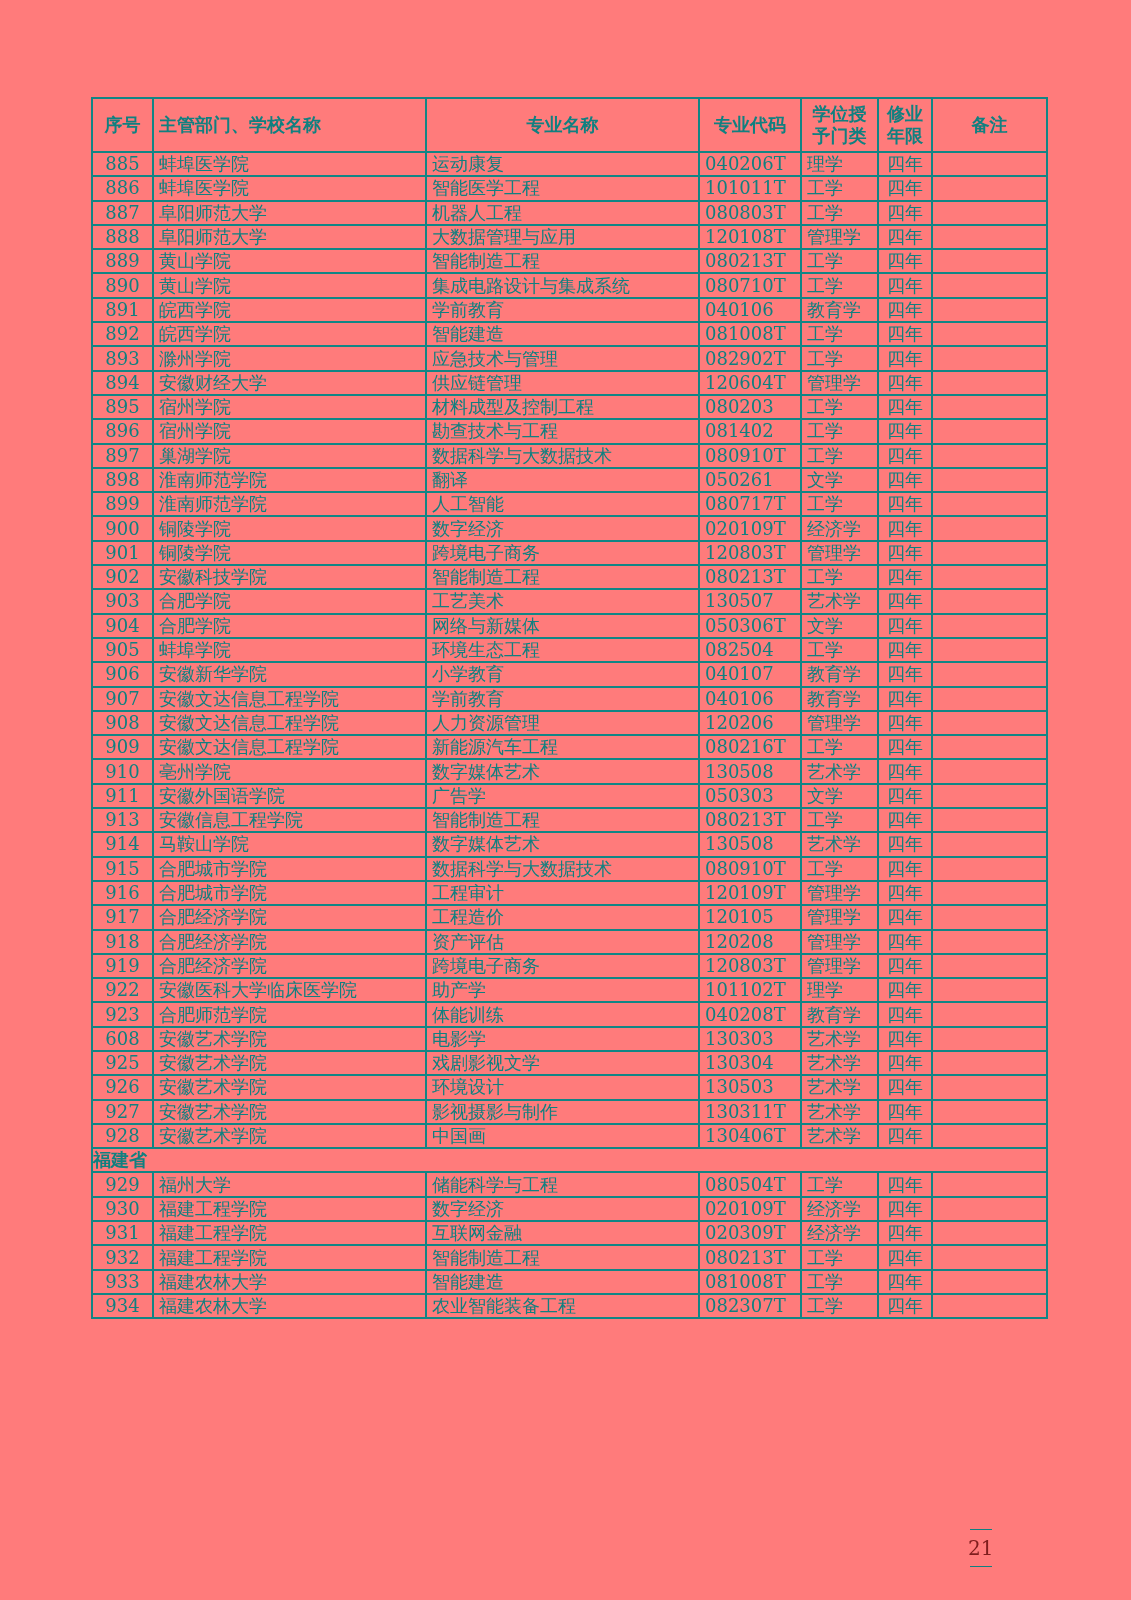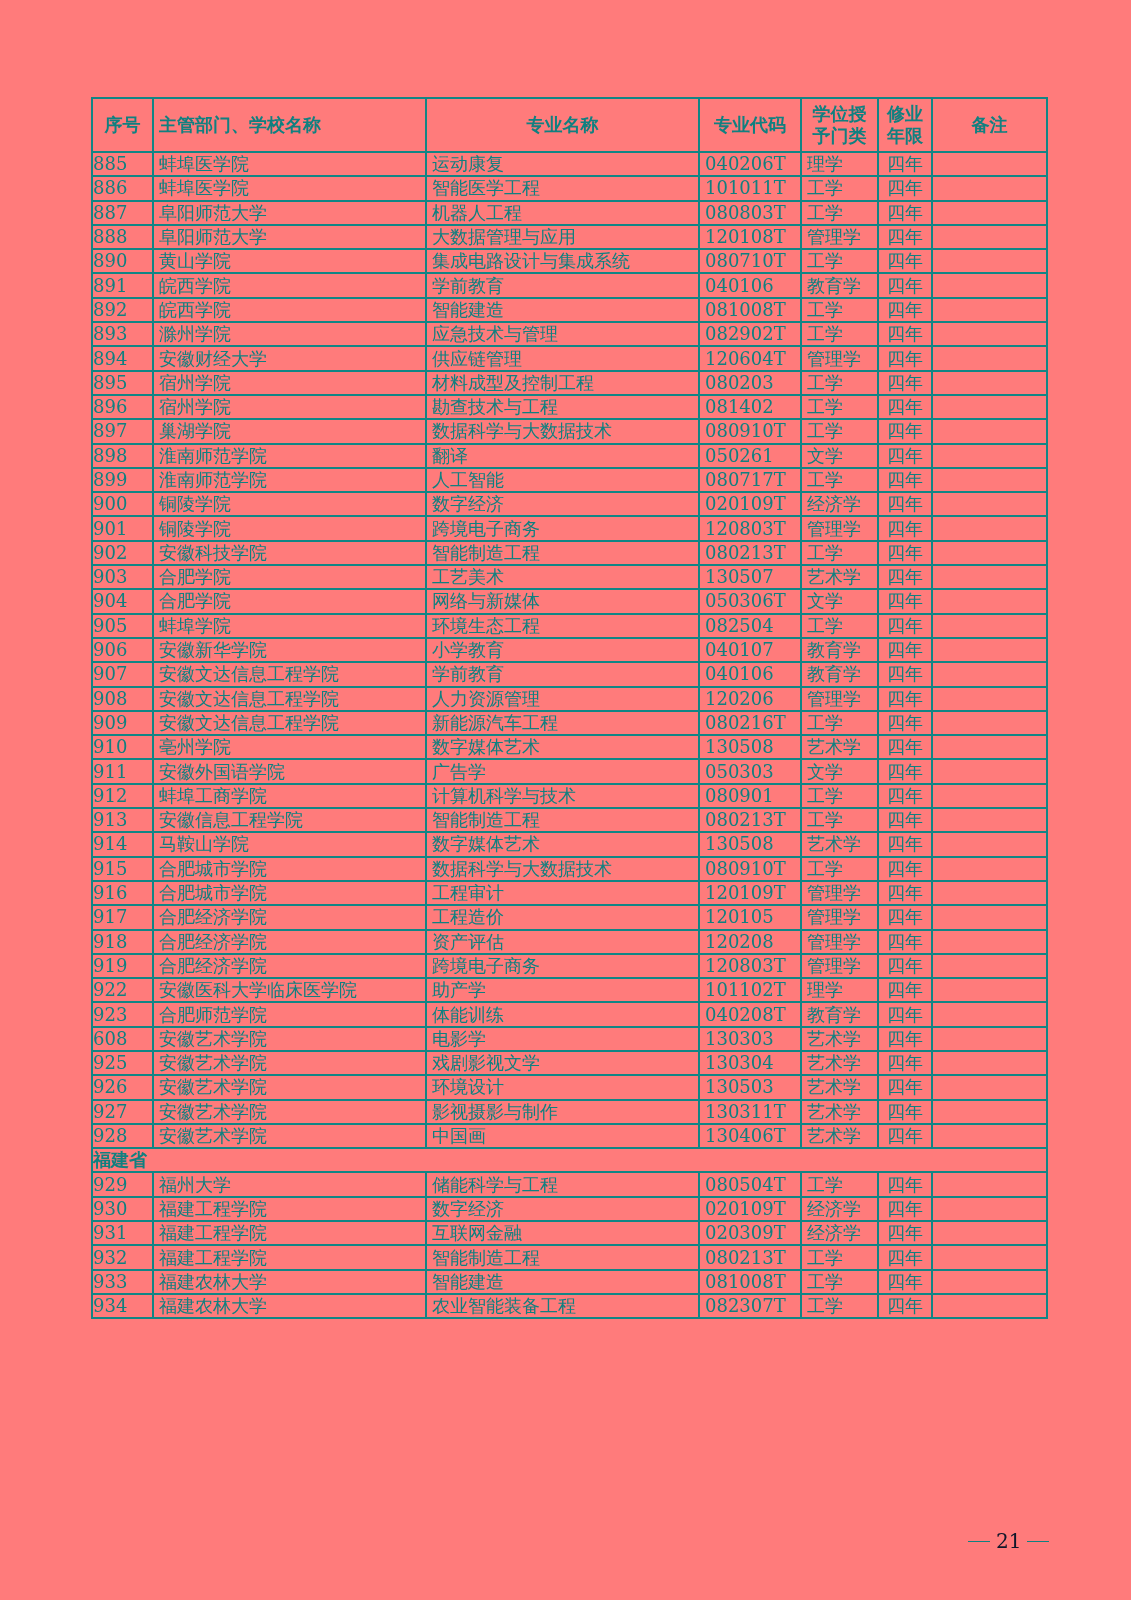--- a/index.html
+++ b/index.html
@@ -30,33 +30,33 @@
     text-align:left;
   }
   .tbl th {
     font-family:"DejaVu Sans", "Liberation Sans", sans-serif;
     font-weight:bold;
     height:52px;
     font-size:18px;
     line-height:22px;
   }
   .tbl th.c { text-align:center; padding:0; }
-  .tbl td.num { padding:0; }
+  .tbl td.num { text-align:center; padding:0; }
   .tbl td.prov {
     text-align:left; padding:0;
     font-family:"DejaVu Sans", "Liberation Sans", sans-serif;
     font-weight:bold;
   }
   .tbl td.yr { text-align:center; padding:0; }
   .footer {
     position:absolute;
     left:968px; top:1529px;
     font-size:20px;
-    color:#0f172a;
-    display:flex; align-items:center; gap:6px;
+    color:#7f1d1d;
+    display:flex; align-items:center; gap:6px;flex-direction:column;
   }
   .dash { display:inline-block; width:22px; height:1px; background:#108080; }
 </style>
 </head>
 <body>
 
 <table class="tbl">
   <colgroup>
     <col style="width:61px">
     <col style="width:273px">
@@ -108,20 +108,29 @@
       <tr>
         <td class="num">888</td>
         <td>阜阳师范大学</td>
         <td>大数据管理与应用</td>
         <td>120108T</td>
         <td>管理学</td>
         <td class="yr">四年</td>
         <td></td>
       </tr>
       <tr>
+        <td class="num">889</td>
+        <td>黄山学院</td>
+        <td>智能制造工程</td>
+        <td>080213T</td>
+        <td>工学</td>
+        <td class="yr">四年</td>
+        <td></td>
+      </tr>
+      <tr>
         <td class="num">890</td>
         <td>黄山学院</td>
         <td>集成电路设计与集成系统</td>
         <td>080710T</td>
         <td>工学</td>
         <td class="yr">四年</td>
         <td></td>
       </tr>
       <tr>
         <td class="num">891</td>
@@ -302,29 +311,20 @@
         <td>艺术学</td>
         <td class="yr">四年</td>
         <td></td>
       </tr>
       <tr>
         <td class="num">911</td>
         <td>安徽外国语学院</td>
         <td>广告学</td>
         <td>050303</td>
         <td>文学</td>
-        <td class="yr">四年</td>
-        <td></td>
-      </tr>
-      <tr>
-        <td class="num">912</td>
-        <td>蚌埠工商学院</td>
-        <td>计算机科学与技术</td>
-        <td>080901</td>
-        <td>工学</td>
         <td class="yr">四年</td>
         <td></td>
       </tr>
       <tr>
         <td class="num">913</td>
         <td>安徽信息工程学院</td>
         <td>智能制造工程</td>
         <td>080213T</td>
         <td>工学</td>
         <td class="yr">四年</td>

